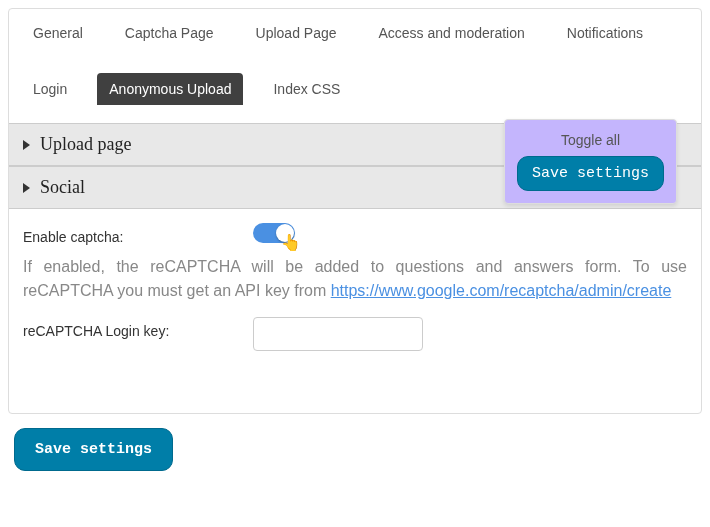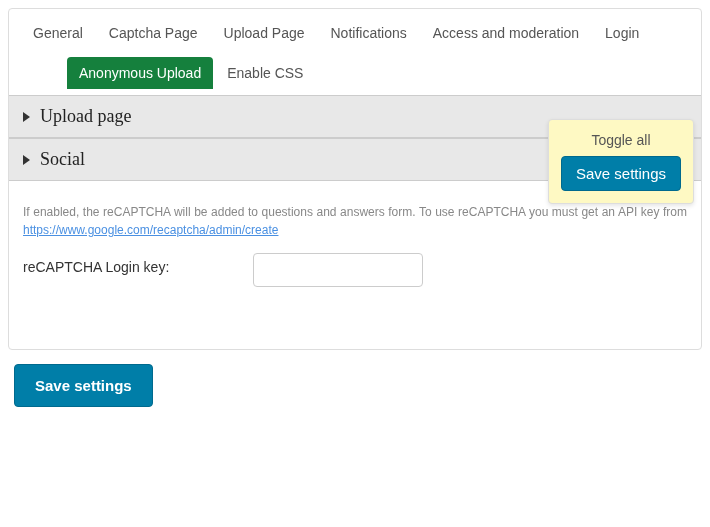--- a/index.html
+++ b/index.html
@@ -13,37 +13,36 @@
     width: 710px;
   }
   .panel {
     border: 1px solid #ddd;
     border-radius: 4px;
     background: #fff;
     position: relative;
     padding-bottom: 28px;
   }
   .tabs {
-    padding: 8px 12px 0 12px;
+    padding: 8px 12px 12px 12px;
     display: flex;
     flex-wrap: wrap;
-    gap: 2px;
+    gap: 18px;
   }
   .tab {
     padding: 8px 12px;
     cursor: pointer;
     color: #555;
     border-radius: 4px 4px 0 0;
     font-size: 14px;
     margin-bottom: 6px;
   }
   .tab.active {
-    background: #15803d;
+    background: #404040;
     color: #fff;
-    margin-left: 46px;
   }
   .section-header {
     background: #e8e8e8;
     border-top: 1px solid #ccc;
     border-bottom: 1px solid #ccc;
     padding: 10px 14px;
     display: flex;
     align-items: center;
     gap: 10px;
     font-family: Georgia, "Times New Roman", serif;
@@ -51,43 +50,44 @@
     color: #222;
   }
   .section-header .arrow {
     width: 0; height: 0;
     border-top: 5px solid transparent;
     border-bottom: 5px solid transparent;
     border-left: 7px solid #333;
   }
   .float-box {
     position: absolute;
-    right: 7px;
+    right: 24px;
     top: 110px;
-    background: #fef9c3;
+    background: #c4b5fd;
     border: 1px solid #ddd;
     border-radius: 4px;
     padding: 8px 12px 12px;
     box-shadow: 0 2px 4px rgba(0,0,0,0.1);
     text-align: center;
   }
   .float-box .toggle-all {
     color: #555;
     font-size: 14px;
     padding: 4px 6px 8px;
     cursor: pointer;
   }
   .btn-primary {
     background: #007EA8;
     color: #fff;
     border: 1px solid #006a8e;
-    border-radius: 4px;
+    border-radius: 11px;
     padding: 8px 14px;
     font-size: 15px;
     cursor: pointer;
+    font-family: Liberation Mono, monospace;
   }
   .btn-primary.bold {
     font-weight: 700;
     padding: 12px 20px;
     font-size: 15px;
   }
   .form-area {
     padding: 14px 14px 0 14px;
   }
   .form-row {
@@ -120,21 +120,21 @@
   }
   .cursor-icon {
     position: absolute;
     left: 28px;
     top: 10px;
     font-size: 16px;
     pointer-events: none;
   }
   .help-text {
     color: #888;
-    font-size: 12px;
+    font-size: 16px;
     line-height: 1.5;
     text-align: justify;
     margin: 8px 0 14px;
   }
   .help-text a {
     color: #4A90E2;
     text-decoration: underline;
   }
   .text-input {
     width: 170px;
@@ -153,44 +153,53 @@
 </style>
 </head>
 <body>
 
 <div class="panel">
 
   <div class="tabs">
     <div class="tab">General</div>
     <div class="tab">Captcha Page</div>
     <div class="tab">Upload Page</div>
+    <div class="tab">Access and moderation</div>
     <div class="tab">Notifications</div>
-    <div class="tab">Access and moderation</div>
     <div class="tab">Login</div>
     <div class="tab active">Anonymous Upload</div>
-    <div class="tab">Enable CSS</div>
+    <div class="tab">Index CSS</div>
   </div>
 
   <div class="section-header">
     <span class="arrow"></span>
     <span>Upload page</span>
   </div>
 
   <div class="section-header">
     <span class="arrow"></span>
     <span>Social</span>
   </div>
 
   <div class="float-box">
     <div class="toggle-all">Toggle all</div>
     <button class="btn-primary">Save settings</button>
   </div>
 
   <div class="form-area">
 
+    <div class="form-row">
+      <div class="form-label">Enable captcha:</div>
+      <div style="position:relative;">
+        <div class="toggle">
+          <div class="knob"></div>
+        </div>
+        <span class="cursor-icon">👆</span>
+      </div>
+    </div>
 
     <div class="help-text">
       <span>If enabled, the reCAPTCHA will be added to questions and answers form. To use reCAPTCHA you must get an API key from </span><a>https://www.google.com/recaptcha/admin/create</a>
     </div>
 
     <div class="form-row field-block">
       <div class="form-label">reCAPTCHA Login key:</div>
       <input type="text" class="text-input" value="" style="">
     </div>
 

